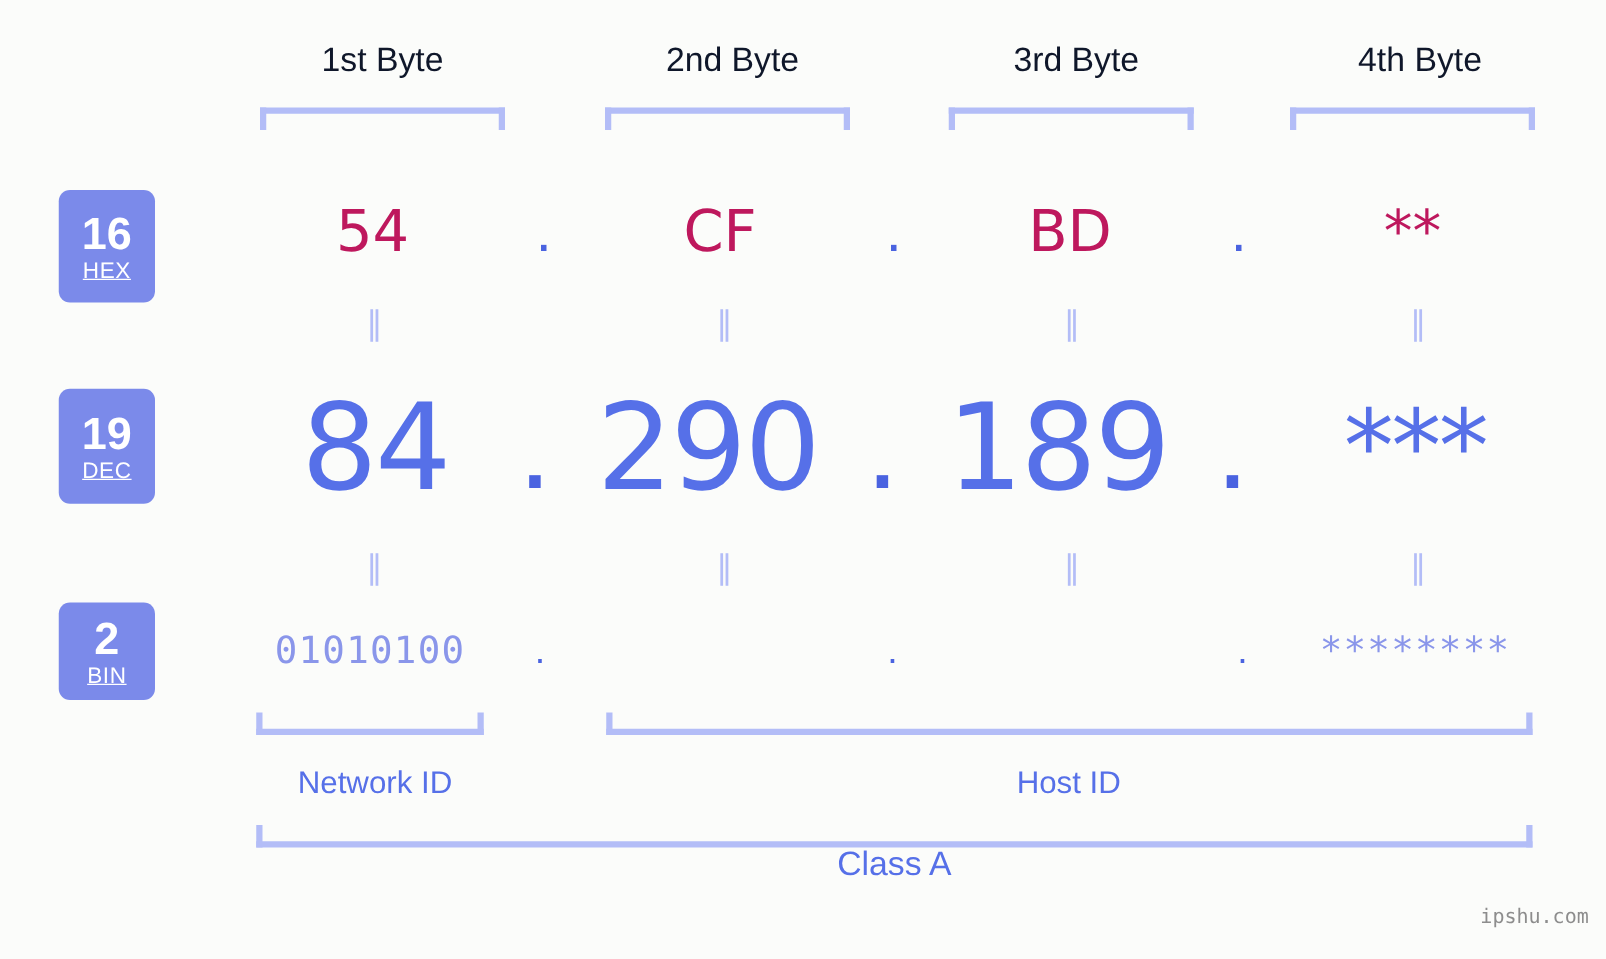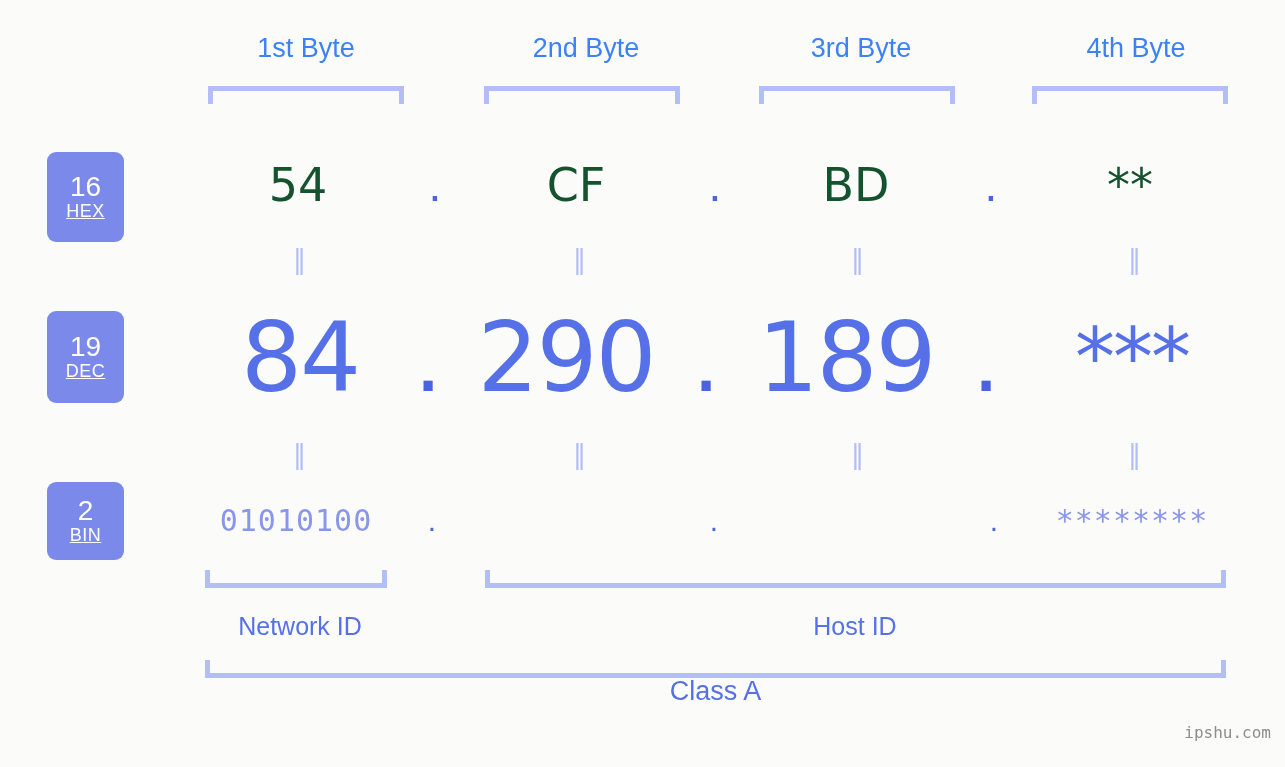--- a/index.html
+++ b/index.html
@@ -20,21 +20,21 @@
     width: 1285px;
     height: 767px;
   }
 
   
   .byte-label {
     position: absolute;
     top: 33px;
     text-align: center;
     font-size: 27px;
-    color: #3b82f6;
+    color: #0f172a;
     letter-spacing: 0px;
     white-space: nowrap;
     font-family: "Liberation Sans", sans-serif;
   }
 
   
   .bracket-top {
     position: absolute;
     height: 18px;
     border-top: 5px solid #b3bdf7;
@@ -59,22 +59,22 @@
     background: #7b8aea;
     border-radius: 9px;
     color: #ffffff;
     display: flex;
     flex-direction: column;
     align-items: center;
     justify-content: center;
     line-height: 1;
   }
   .badge .num {
-    font-size: 28px;
-    font-weight: 400;
+    font-size: 36px;
+    font-weight: 700;
     line-height: 1.05;
   }
   .badge .abbr {
     font-size: 18px;
     font-weight: 400;
     line-height: 1.15;
     letter-spacing: 0.5px;
     text-decoration: underline;
   }
   #badge-hex { top: 152px; height: 90px; }
@@ -83,21 +83,21 @@
 
   
   .cell {
     position: absolute;
     text-align: center;
     white-space: nowrap;
   }
 
   .hex-val {
     font-size: 46px;
-    color: #14532d;
+    color: #be185d;
     font-family: "DejaVu Sans", sans-serif;
     top: 155px;
     height: 60px;
     line-height: 60px;
   }
   .hex-dot {
     position: absolute;
     top: 155px;
     height: 60px;
     line-height: 60px;

